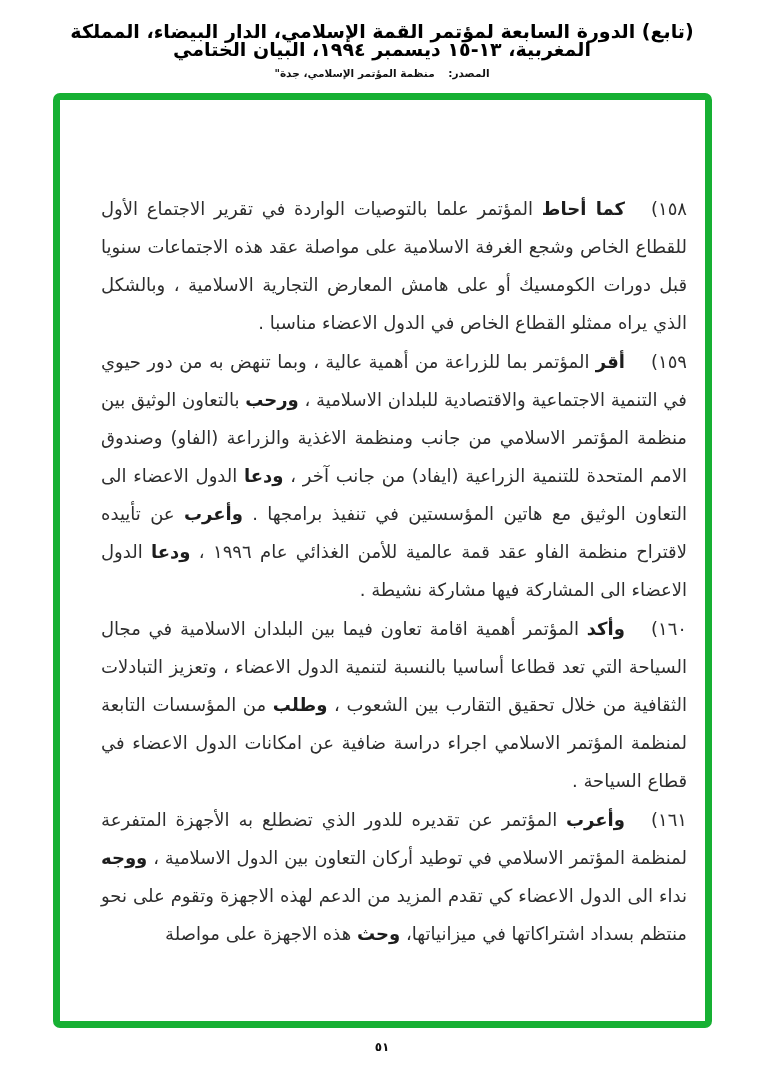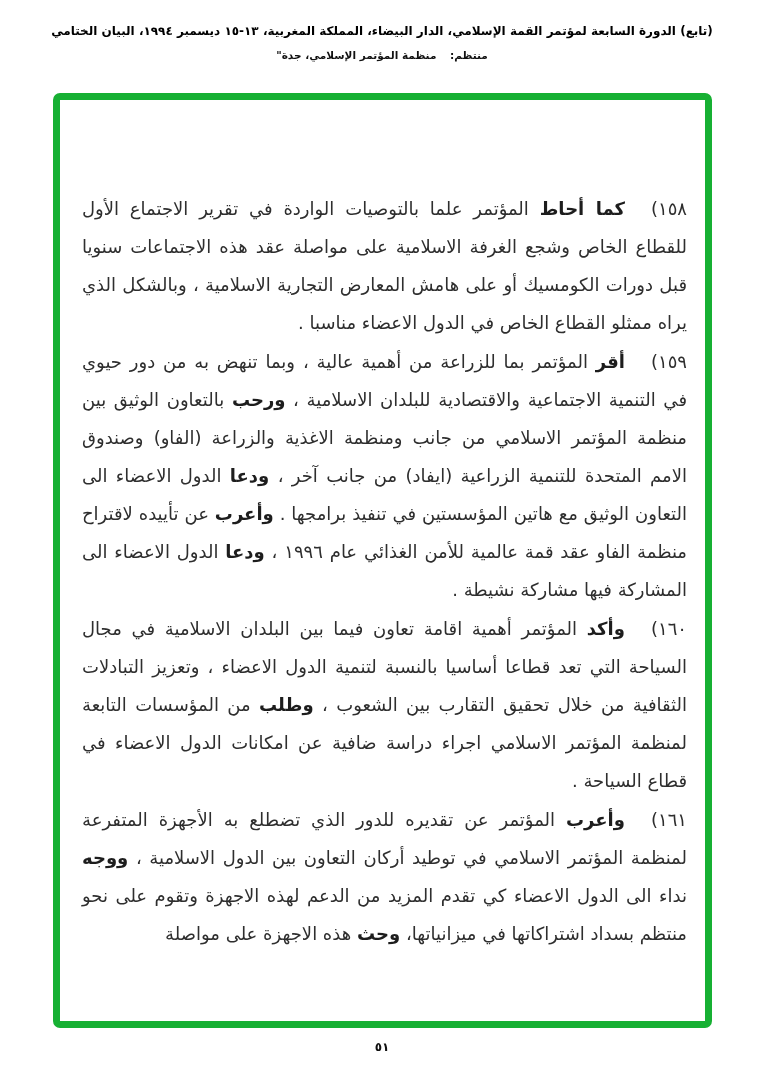--- a/index.html
+++ b/index.html
@@ -10,21 +10,21 @@
     position:relative;
     overflow:hidden;
   }
   
   .header{
     direction:rtl;
     text-align:center;
     padding-top:22px;
   }
   .header-title{
-    font-size:12px;
+    font-size:19px;
     font-weight:bold;
     color:#000;
     letter-spacing:0;
     line-height:18px;
     padding:0 40px;
   }
   .source-line{
     margin-top:9px;
     font-size:10.5px;
     font-weight:bold;
@@ -35,21 +35,21 @@
   .scan-frame{
     position:absolute;
     left:53px; top:93px;
     width:645px; height:921px;
     border:7px solid #17b033;
     border-radius:7px;
     background:#ffffff;
   }
   .scan-content{
     direction:rtl;
-    padding:90px 18px 0 22px;
+    padding:90px 18px 0 41px;
     color:#2e2e2e;
     font-size:18px;
     line-height:38px;
     text-align:justify;
   }
   .para{margin:0 0 1px 0;}
   .pnum{
     margin-left:26px;
     white-space:nowrap;
   }
@@ -64,21 +64,21 @@
     font-weight:bold;
     color:#111;
   }
 </style>
 </head>
 <body>
 
 <div class="header">
   <div class="header-title">(تابع) الدورة السابعة لمؤتمر القمة الإسلامي، الدار البيضاء، المملكة المغربية، ١٣-١٥ ديسمبر ١٩٩٤، البيان الختامي</div>
   <div class="source-line">
-    <span class="source-label">منتظم:</span>
+    <span class="source-label">المصدر:</span>
     <span>منظمة المؤتمر الإسلامي، جدة"</span>
   </div>
 </div>
 
 <div class="scan-frame" style="border-color: rgb(23, 176, 51);">
   <div class="scan-content" style="color: rgb(46, 46, 46);">
       <div class="para"><span class="pnum">١٥٨)</span><span class="seg bold">كما أحاط</span><span class="seg"> المؤتمر علما بالتوصيات الواردة في تقرير الاجتماع الأول للقطاع الخاص وشجع الغرفة الاسلامية على مواصلة عقد هذه الاجتماعات سنويا قبل دورات الكومسيك أو على هامش المعارض التجارية الاسلامية ، وبالشكل الذي يراه ممثلو القطاع الخاص في الدول الاعضاء مناسبا .</span></div>
       <div class="para"><span class="pnum">١٥٩)</span><span class="seg bold">أقر</span><span class="seg"> المؤتمر بما للزراعة من أهمية عالية ، وبما تنهض به من دور حيوي في التنمية الاجتماعية والاقتصادية للبلدان الاسلامية ، </span><span class="seg bold">ورحب</span><span class="seg"> بالتعاون الوثيق بين منظمة المؤتمر الاسلامي من جانب ومنظمة الاغذية والزراعة (الفاو) وصندوق الامم المتحدة للتنمية الزراعية (ايفاد) من جانب آخر ، </span><span class="seg bold">ودعا</span><span class="seg"> الدول الاعضاء الى التعاون الوثيق مع هاتين المؤسستين في تنفيذ برامجها . </span><span class="seg bold">وأعرب</span><span class="seg"> عن تأييده لاقتراح منظمة الفاو عقد قمة عالمية للأمن الغذائي عام ١٩٩٦ ، </span><span class="seg bold">ودعا</span><span class="seg"> الدول الاعضاء الى المشاركة فيها مشاركة نشيطة .</span></div>
       <div class="para"><span class="pnum">١٦٠)</span><span class="seg bold">وأكد</span><span class="seg"> المؤتمر أهمية اقامة تعاون فيما بين البلدان الاسلامية في مجال السياحة التي تعد قطاعا أساسيا بالنسبة لتنمية الدول الاعضاء ، وتعزيز التبادلات الثقافية من خلال تحقيق التقارب بين الشعوب ، </span><span class="seg bold">وطلب</span><span class="seg"> من المؤسسات التابعة لمنظمة المؤتمر الاسلامي اجراء دراسة ضافية عن امكانات الدول الاعضاء في قطاع السياحة .</span></div>
       <div class="para"><span class="pnum">١٦١)</span><span class="seg bold">وأعرب</span><span class="seg"> المؤتمر عن تقديره للدور الذي تضطلع به الأجهزة المتفرعة لمنظمة المؤتمر الاسلامي في توطيد أركان التعاون بين الدول الاسلامية ، </span><span class="seg bold">ووجه</span><span class="seg"> نداء الى الدول الاعضاء كي تقدم المزيد من الدعم لهذه الاجهزة وتقوم على نحو منتظم بسداد اشتراكاتها في ميزانياتها، </span><span class="seg bold">وحث</span><span class="seg"> هذه الاجهزة على مواصلة</span></div>

